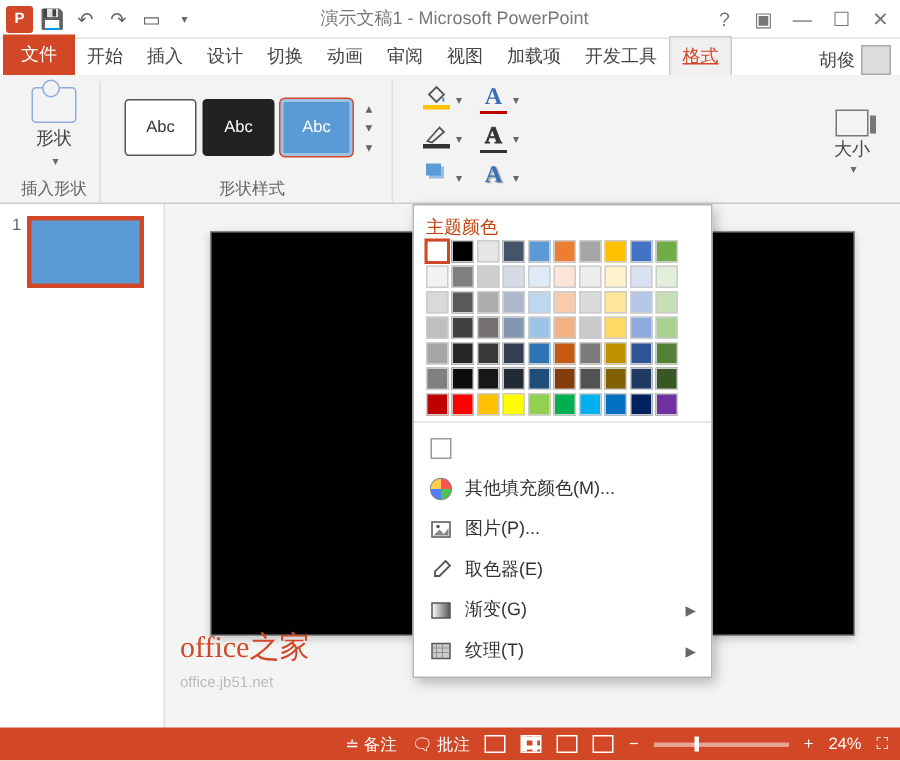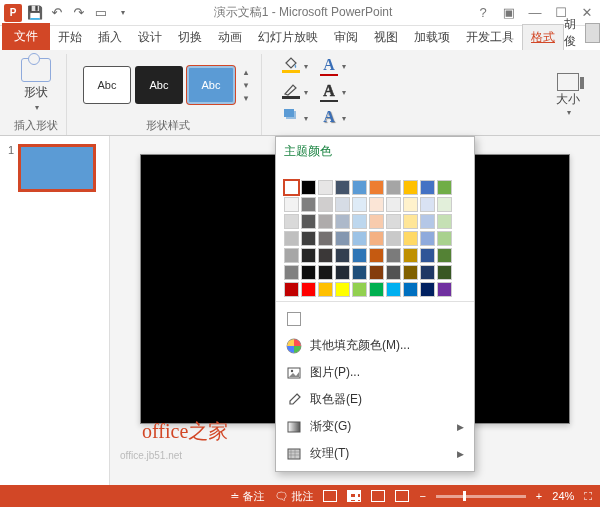--- a/index.html
+++ b/index.html
@@ -44,26 +44,26 @@
 .size-icon { width: 22px; height: 18px; border: 1px solid #777; position: relative; }
 .size-icon::after { content: ""; position: absolute; width: 4px; height: 12px; background: #777; right: -6px; top: 3px; }
 
 .workspace { position: absolute; top: 136px; left: 0; right: 0; bottom: 22px; display: flex; background: #fff; }
 .thumb-pane { width: 110px; background: #fff; border-right: 1px solid #ddd; padding: 8px; }
 .thumb-wrap { display: flex; gap: 4px; }
 .thumb-num { font-size: 11px; color: #666; }
 .thumb { width: 78px; height: 48px; background: #5b9bd5; border: 3px solid #d24726; }
 .slide-area { flex: 1; background: #f4f4f4; display: flex; align-items: flex-start; justify-content: center; padding: 18px; position: relative; }
 .slide { width: 430px; height: 270px; background: #000; border: 1px solid #888; box-shadow: 0 2px 6px rgba(0,0,0,.2); }
-.watermark { position: absolute; left: 10px; bottom: 40px; color: #d24726; font-size: 20px; font-family: "SimSun", serif; margin-left: 22px; }
+.watermark { position: absolute; left: 10px; bottom: 40px; color: #d24726; font-size: 20px; font-family: "SimSun", serif; }
 .watermark-sub { position: absolute; left: 10px; bottom: 24px; color: #bbb; font-size: 10px; }
 
 
 .color-popup { position: absolute; top: 136px; left: 275px; width: 200px; background: #fff; border: 1px solid #b5b5b5; box-shadow: 2px 3px 8px rgba(0,0,0,.25); z-index: 50; padding-bottom: 4px; }
-.popup-section-label { font-size: 12px; color: #15803d; padding: 6px 8px 20px 8px; }
+.popup-section-label { font-size: 12px; color: #c2410c; padding: 6px 8px 0 8px; }
 .swatch-row { display: flex; gap: 2px; padding: 0 8px; margin-bottom: 2px; }
 .swatch { width: 15px; height: 15px; border: 1px solid #ccc; }
 .swatch.sel { outline: 2px solid #d24726; outline-offset: -1px; }
 .popup-sep { height: 1px; background: #e0e0e0; margin: 4px 0; }
 .popup-item { display: flex; align-items: center; gap: 8px; padding: 5px 10px; font-size: 12px; color: #333; }
 .popup-item .pi-icon { width: 16px; height: 16px; display: flex; align-items: center; justify-content: center; }
 .popup-item .arrow-r { margin-left: auto; font-size: 9px; color: #666; }
 .nofill-sw { width: 14px; height: 14px; border: 1px solid #999; background: #fff; }
 .eyedrop svg, .pic svg, .grad svg, .tex svg { width: 14px; height: 14px; }
 
@@ -96,21 +96,20 @@
   </div>
 </div>
 
 <div class="tabs">
   <div class="tab file">文件</div>
   <div class="tab">开始</div>
   <div class="tab">插入</div>
   <div class="tab">设计</div>
   <div class="tab">切换</div>
   <div class="tab">动画</div>
-  <div class="tab">幻灯片放映</div>
   <div class="tab">审阅</div>
   <div class="tab">视图</div>
   <div class="tab">加载项</div>
   <div class="tab">开发工具</div>
   <div class="tab format active">格式</div>
   <div class="user-area">
     <span>胡俊</span>
     <div class="avatar"></div>
 
   </div>

